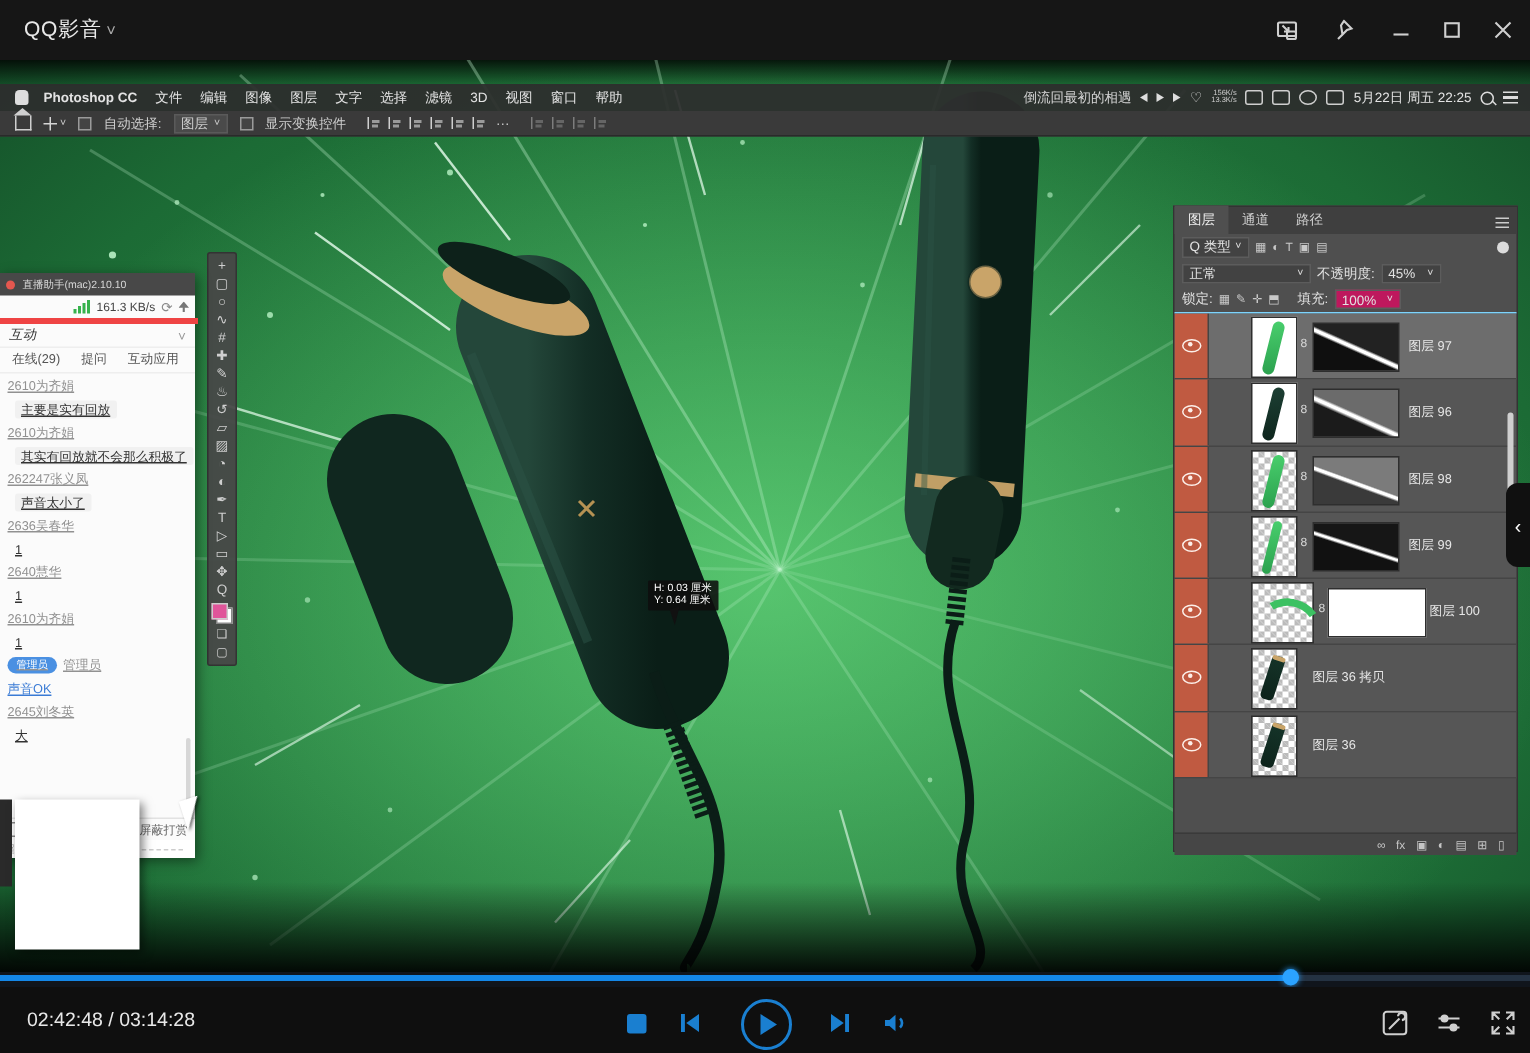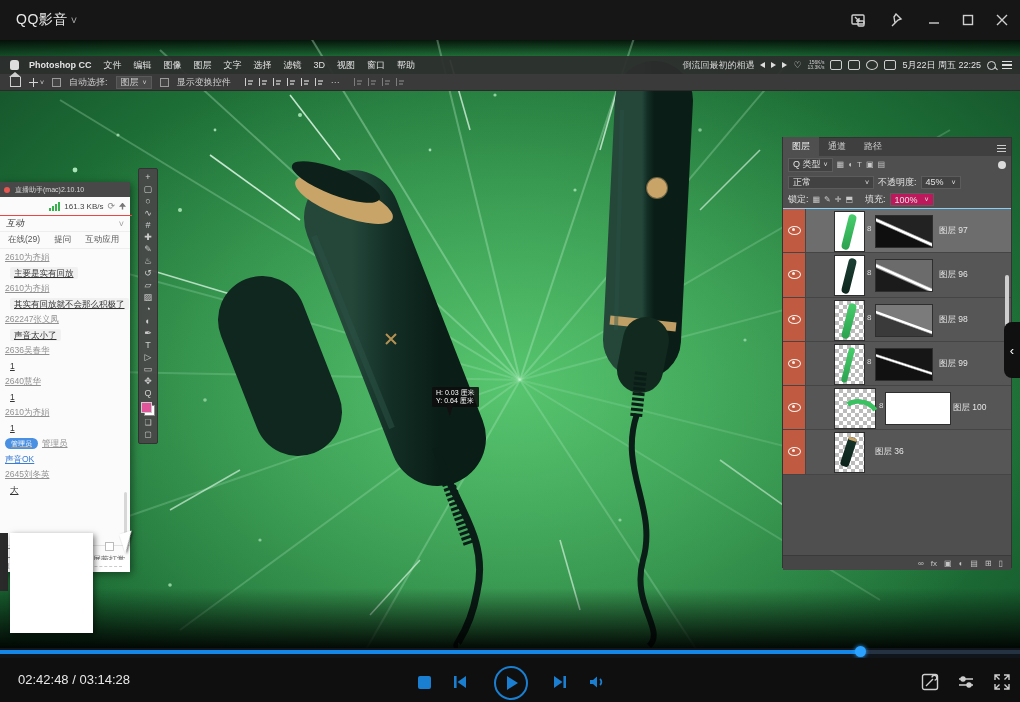--- a/index.html
+++ b/index.html
@@ -78,21 +78,21 @@
   .swatches{position:relative;width:14px;height:14px;margin-top:2px;}
   .swatches .bgc{position:absolute;right:0;bottom:0;width:9px;height:9px;background:#fff;border:1px solid #888;}
   .swatches .fgc{position:absolute;left:0;top:0;width:9px;height:9px;background:#e0559a;border:1px solid #ccc;}
   .toolcol .modes{color:#cfcfcf;font-size:8px;}
 
   
   .chat{left:0;top:142px;width:130px;height:390px;background:#fbfbfb;box-shadow:2px 2px 8px rgba(0,0,0,.45);}
   .chat-title{left:0;top:0;width:130px;height:15px;background:#484848;display:flex;align-items:center;color:#d8d8d8;font-size:7px;}
   .chat-title .dot{width:6px;height:6px;border-radius:50%;background:#e5574f;margin:0 5px 0 4px;}
   .chat-net{left:0;top:15px;width:132px;height:19px;display:flex;align-items:center;justify-content:flex-end;gap:4px;
-            font-size:8px;color:#444;padding-right:6px;box-sizing:border-box;border-bottom:1px solid #ef4444;}
+            font-size:8px;color:#444;padding-right:6px;box-sizing:border-box;border-bottom:4px solid #ef4444;}
   .bars{display:inline-flex;align-items:flex-end;gap:1px;}
   .bars i{width:2px;background:#37b24d;display:inline-block;}
   .refresh{color:#888;font-size:9px;cursor:pointer;}
   .pin2{width:7px;height:7px;background:#777;clip-path:polygon(50% 0,100% 60%,60% 60%,60% 100%,40% 100%,40% 60%,0 60%);cursor:pointer;}
   .chat-section{left:0;top:34px;width:130px;height:16px;display:flex;align-items:center;font-size:9px;color:#333;
                 padding:0 6px;box-sizing:border-box;border-bottom:1px solid #eee;font-style:italic;}
   .chat-section .caret{margin-left:auto;color:#999;font-size:9px;}
   .chat-tabs{left:0;top:50px;width:130px;height:16px;display:flex;align-items:center;font-size:8.5px;color:#555;
              border-bottom:1px solid #eee;}
   .chat-tabs span{cursor:pointer;}
@@ -105,21 +105,21 @@
   .mrow.msg{color:#333;padding-left:10px;}
   .mrow.msg .bub{background:#f1f1f1;border-radius:2px;padding:1px 4px;}
   .mrow.admin{padding-left:5px;color:#919191;display:flex;align-items:center;gap:4px;}
   .badge{background:#4a90e2;color:#fff;font-size:7px;border-radius:7px;padding:1px 6px;line-height:9px;}
   .mrow.link{color:#3a7bd5;padding-left:5px;}
   .chat-scroll{left:124px;top:310px;width:3px;height:55px;background:#d7d7d7;border-radius:2px;}
   .chat-input{left:0;top:363px;width:130px;height:15px;border-top:1px solid #e2e2e2;display:flex;align-items:center;
               gap:6px;padding:0 5px;box-sizing:border-box;font-size:8px;color:#666;}
   .face{width:8px;height:8px;border:1px solid #888;border-radius:2px;}
   .fontA{font-size:9px;color:#777;}
-  .chat-input .right{margin-left:auto;display:flex;align-items:center;gap:3px;flex-direction:column;}
+  .chat-input .right{margin-left:auto;display:flex;align-items:center;gap:3px;}
   .chat-note{left:0;top:378px;width:130px;height:12px;font-size:7px;color:#999;display:flex;align-items:center;padding-left:3px;box-sizing:border-box;background:#fff;}
   .chat-note .dash{flex:1;border-bottom:1px dashed #ccc;margin:0 8px 0 4px;height:0;}
   .whitebox{left:10px;top:493px;width:83px;height:100px;background:#fff;box-shadow:2px 2px 6px rgba(0,0,0,.5);}
   .leftstrip{left:0;top:493px;width:8px;height:58px;background:#2a2a2a;}
 
   
   .lp{left:782px;top:97px;width:230px;height:431px;background:#4f4f4f;border:1px solid #333;box-sizing:border-box;
       color:#e2e2e2;font-size:9px;}
   .lp-tabs{height:18px;background:#3f3f3f;display:flex;align-items:flex-end;}
   .lp-tab{padding:3px 9px;cursor:pointer;color:#cfcfcf;}
@@ -583,20 +583,29 @@
             </span>
           <span class="thumb checker" style="width:40px">
               <span class="curveT"></span>
             </span>
           <span class="linkg" style="left:96px">8</span>
           <span class="mask mk-white" style="left:102px"></span>
           <span class="lname">图层 100</span>
         </div>
 
 
+        <div class="lrow plain">
+          <span class="eyecell">
+              <span class="eye"></span>
+            </span>
+          <span class="thumb checker">
+              <span class="dryerT"></span>
+            </span>
+          <span class="lname">图层 36 拷贝</span>
+        </div>
 
         <div class="lrow plain">
           <span class="eyecell">
               <span class="eye"></span>
             </span>
           <span class="thumb checker">
               <span class="dryerT"></span>
             </span>
           <span class="lname">图层 36</span>
         </div>

